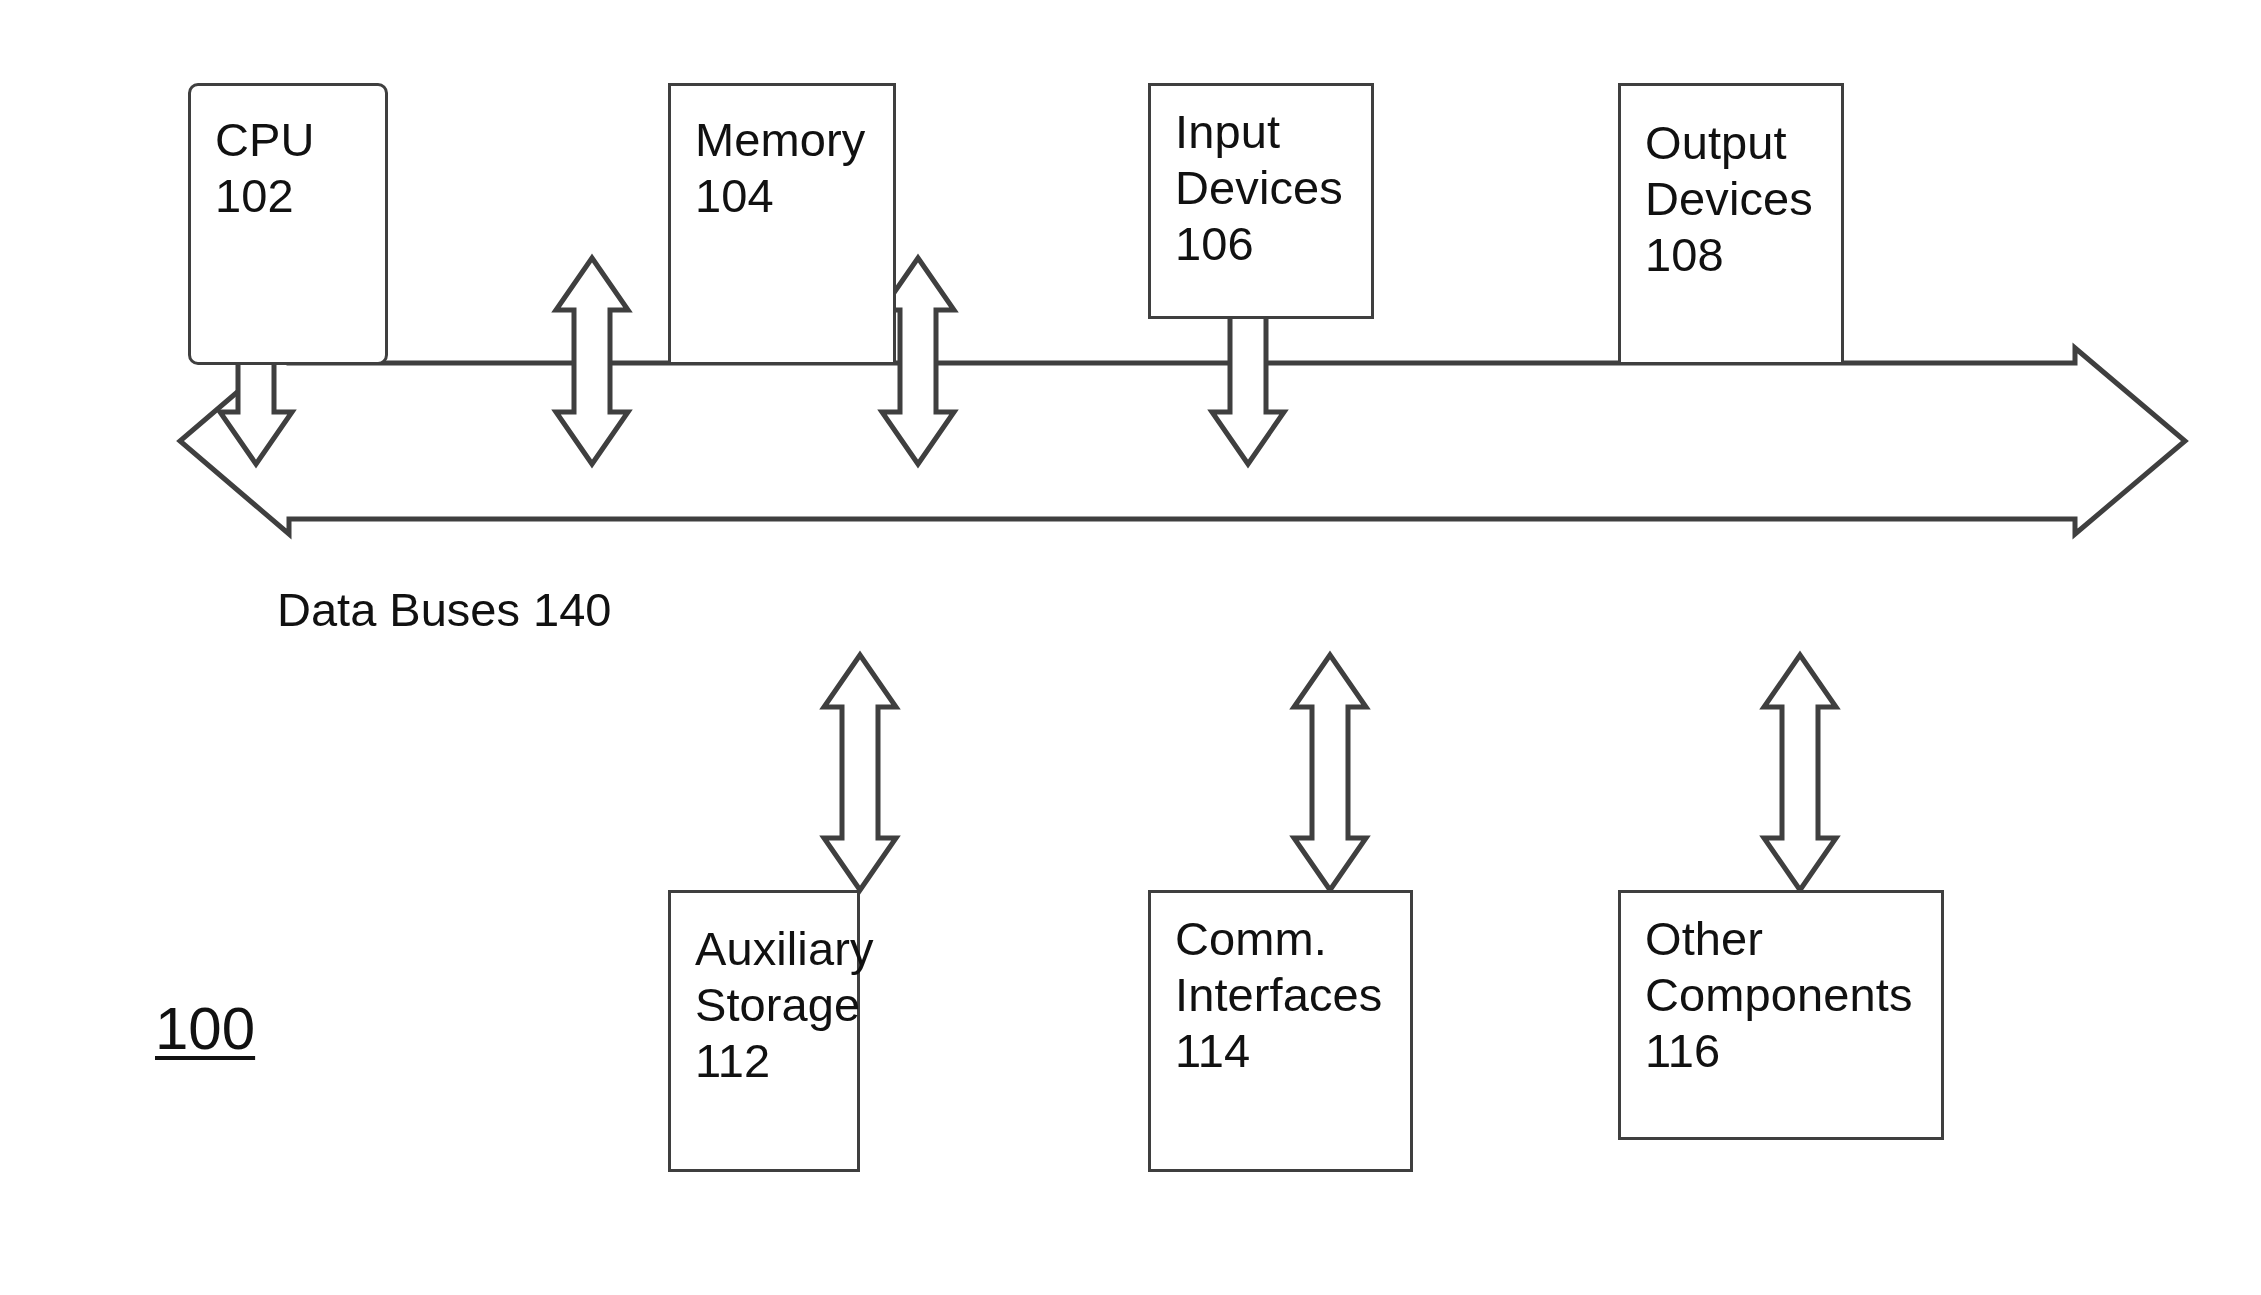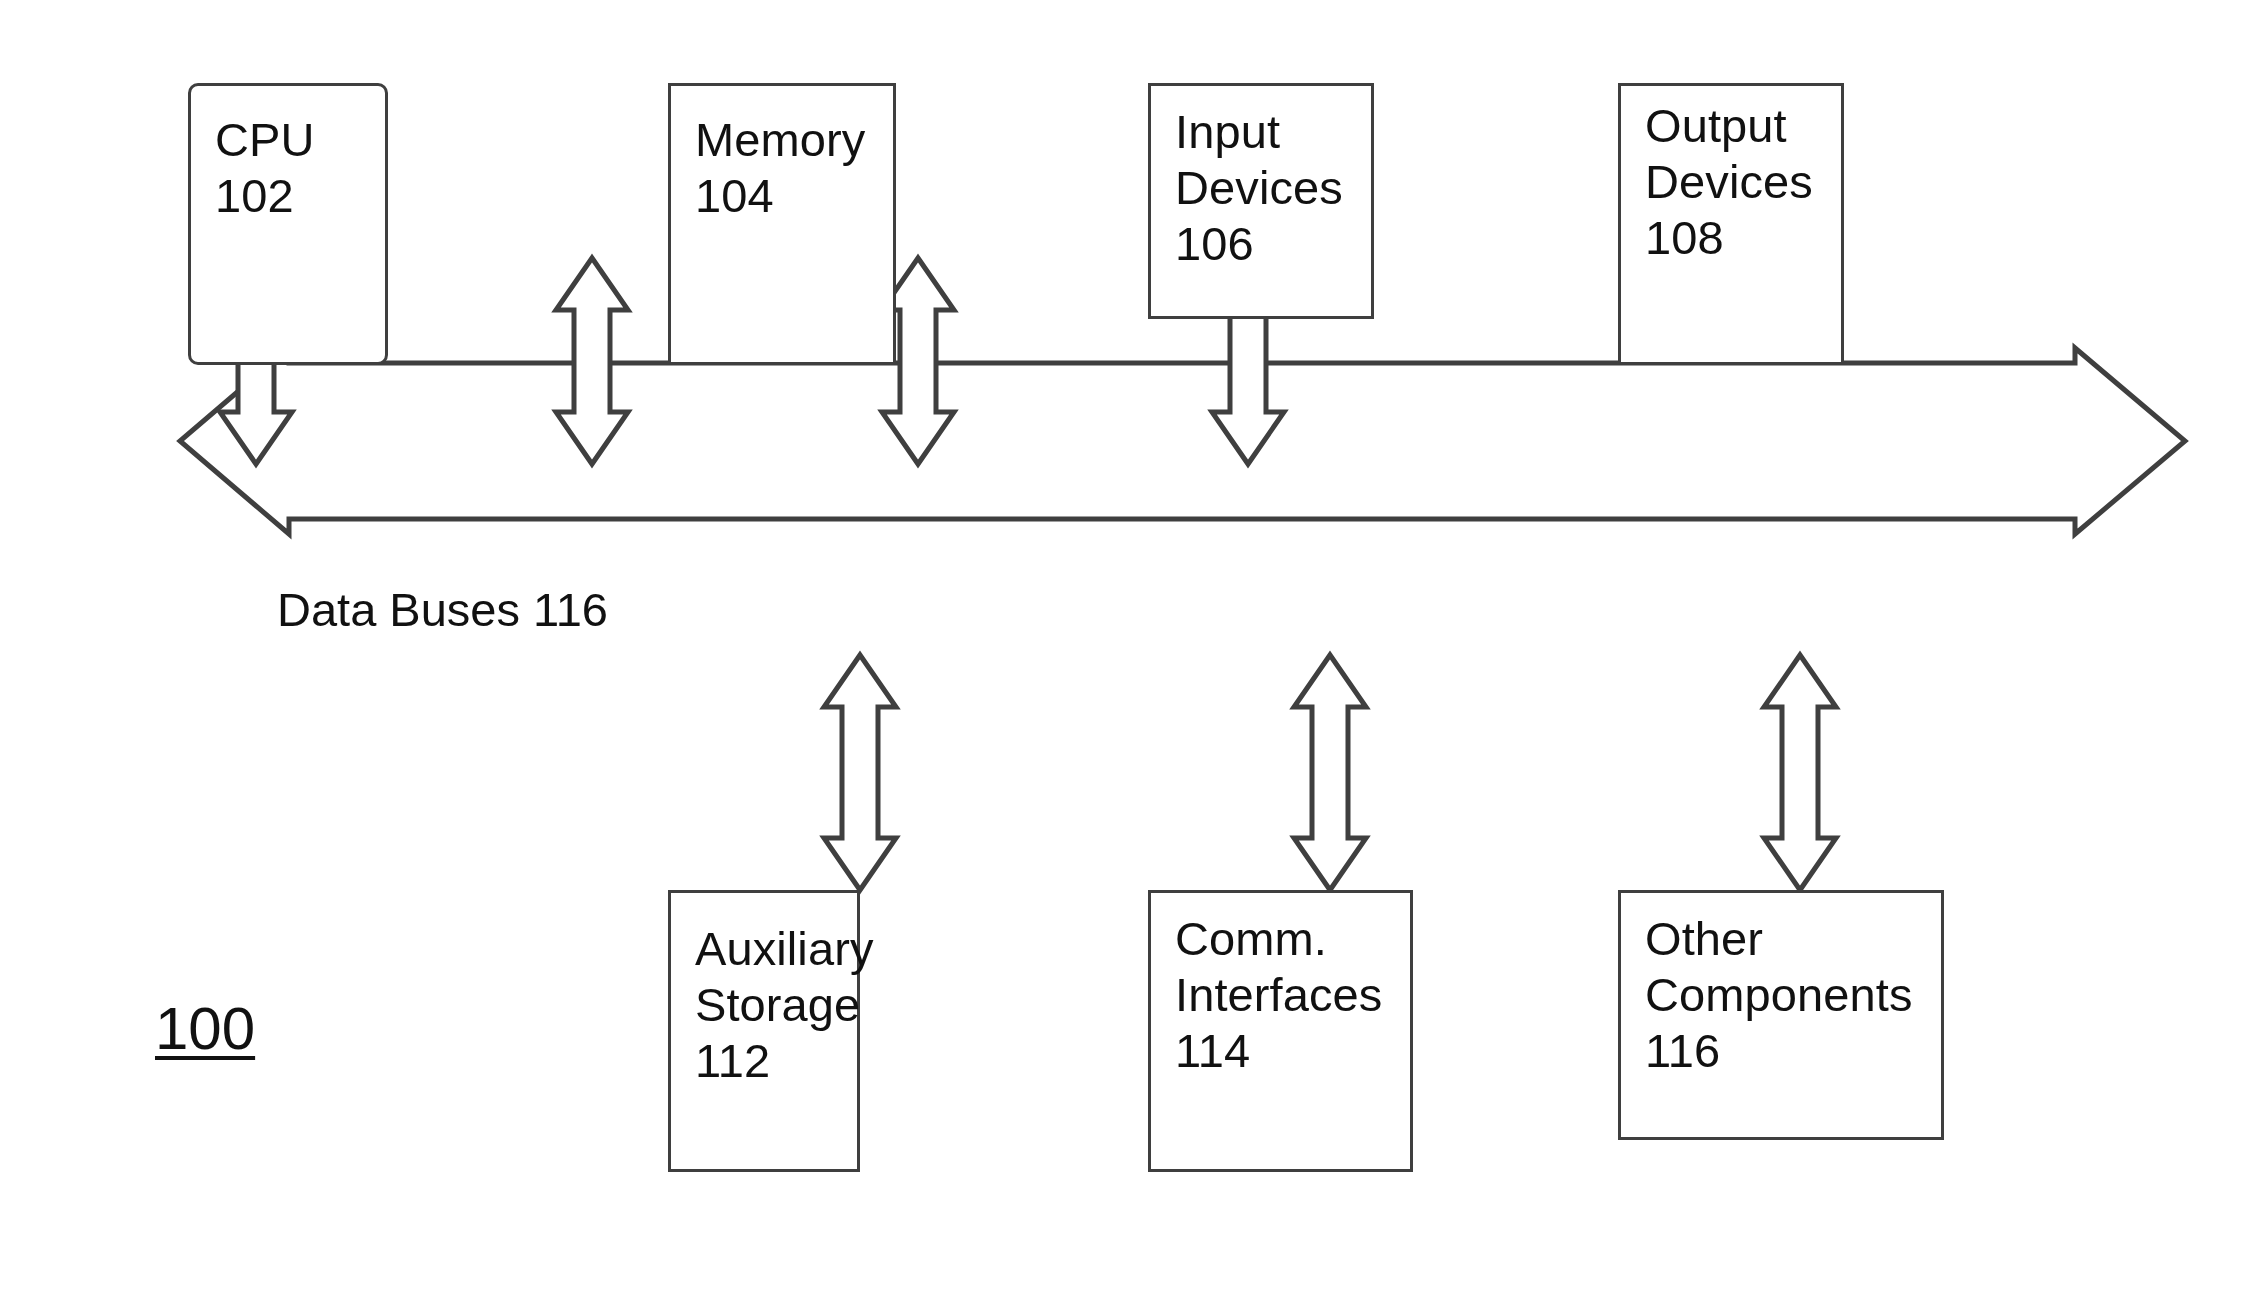--- a/index.html
+++ b/index.html
@@ -94,27 +94,27 @@
     <div class="node-line">Memory</div>
     <div class="node-line">104</div>
   </div>
 
   <div class="node-box" style="left: 1148px; top: 83px; width: 226px; height: 236px; padding-top: 18px;">
     <div class="node-line">Input</div>
     <div class="node-line">Devices</div>
     <div class="node-line">106</div>
   </div>
 
-  <div class="node-box" style="left: 1618px; top: 83px; width: 226px; height: 282px; padding-top: 12px;">
+  <div class="node-box" style="left: 1618px; top: 83px; width: 226px; height: 282px; padding-top: 29px;">
     <div class="node-line">Output</div>
     <div class="node-line">Devices</div>
     <div class="node-line">108</div>
   </div>
 
-  <div class="bus-label" style="left:277px; top:582px;">Data Buses 116</div>
+  <div class="bus-label" style="left:277px; top:582px;">Data Buses 140</div>
 
   <div class="node-box" style="left: 668px; top: 890px; width: 192px; height: 282px; padding-top: 28px;">
     <div class="node-line">Auxiliary</div>
     <div class="node-line">Storage</div>
     <div class="node-line">112</div>
   </div>
 
   <div class="node-box" style="left: 1148px; top: 890px; width: 265px; height: 282px; padding-top: 18px;">
     <div class="node-line">Comm.</div>
     <div class="node-line">Interfaces</div>

